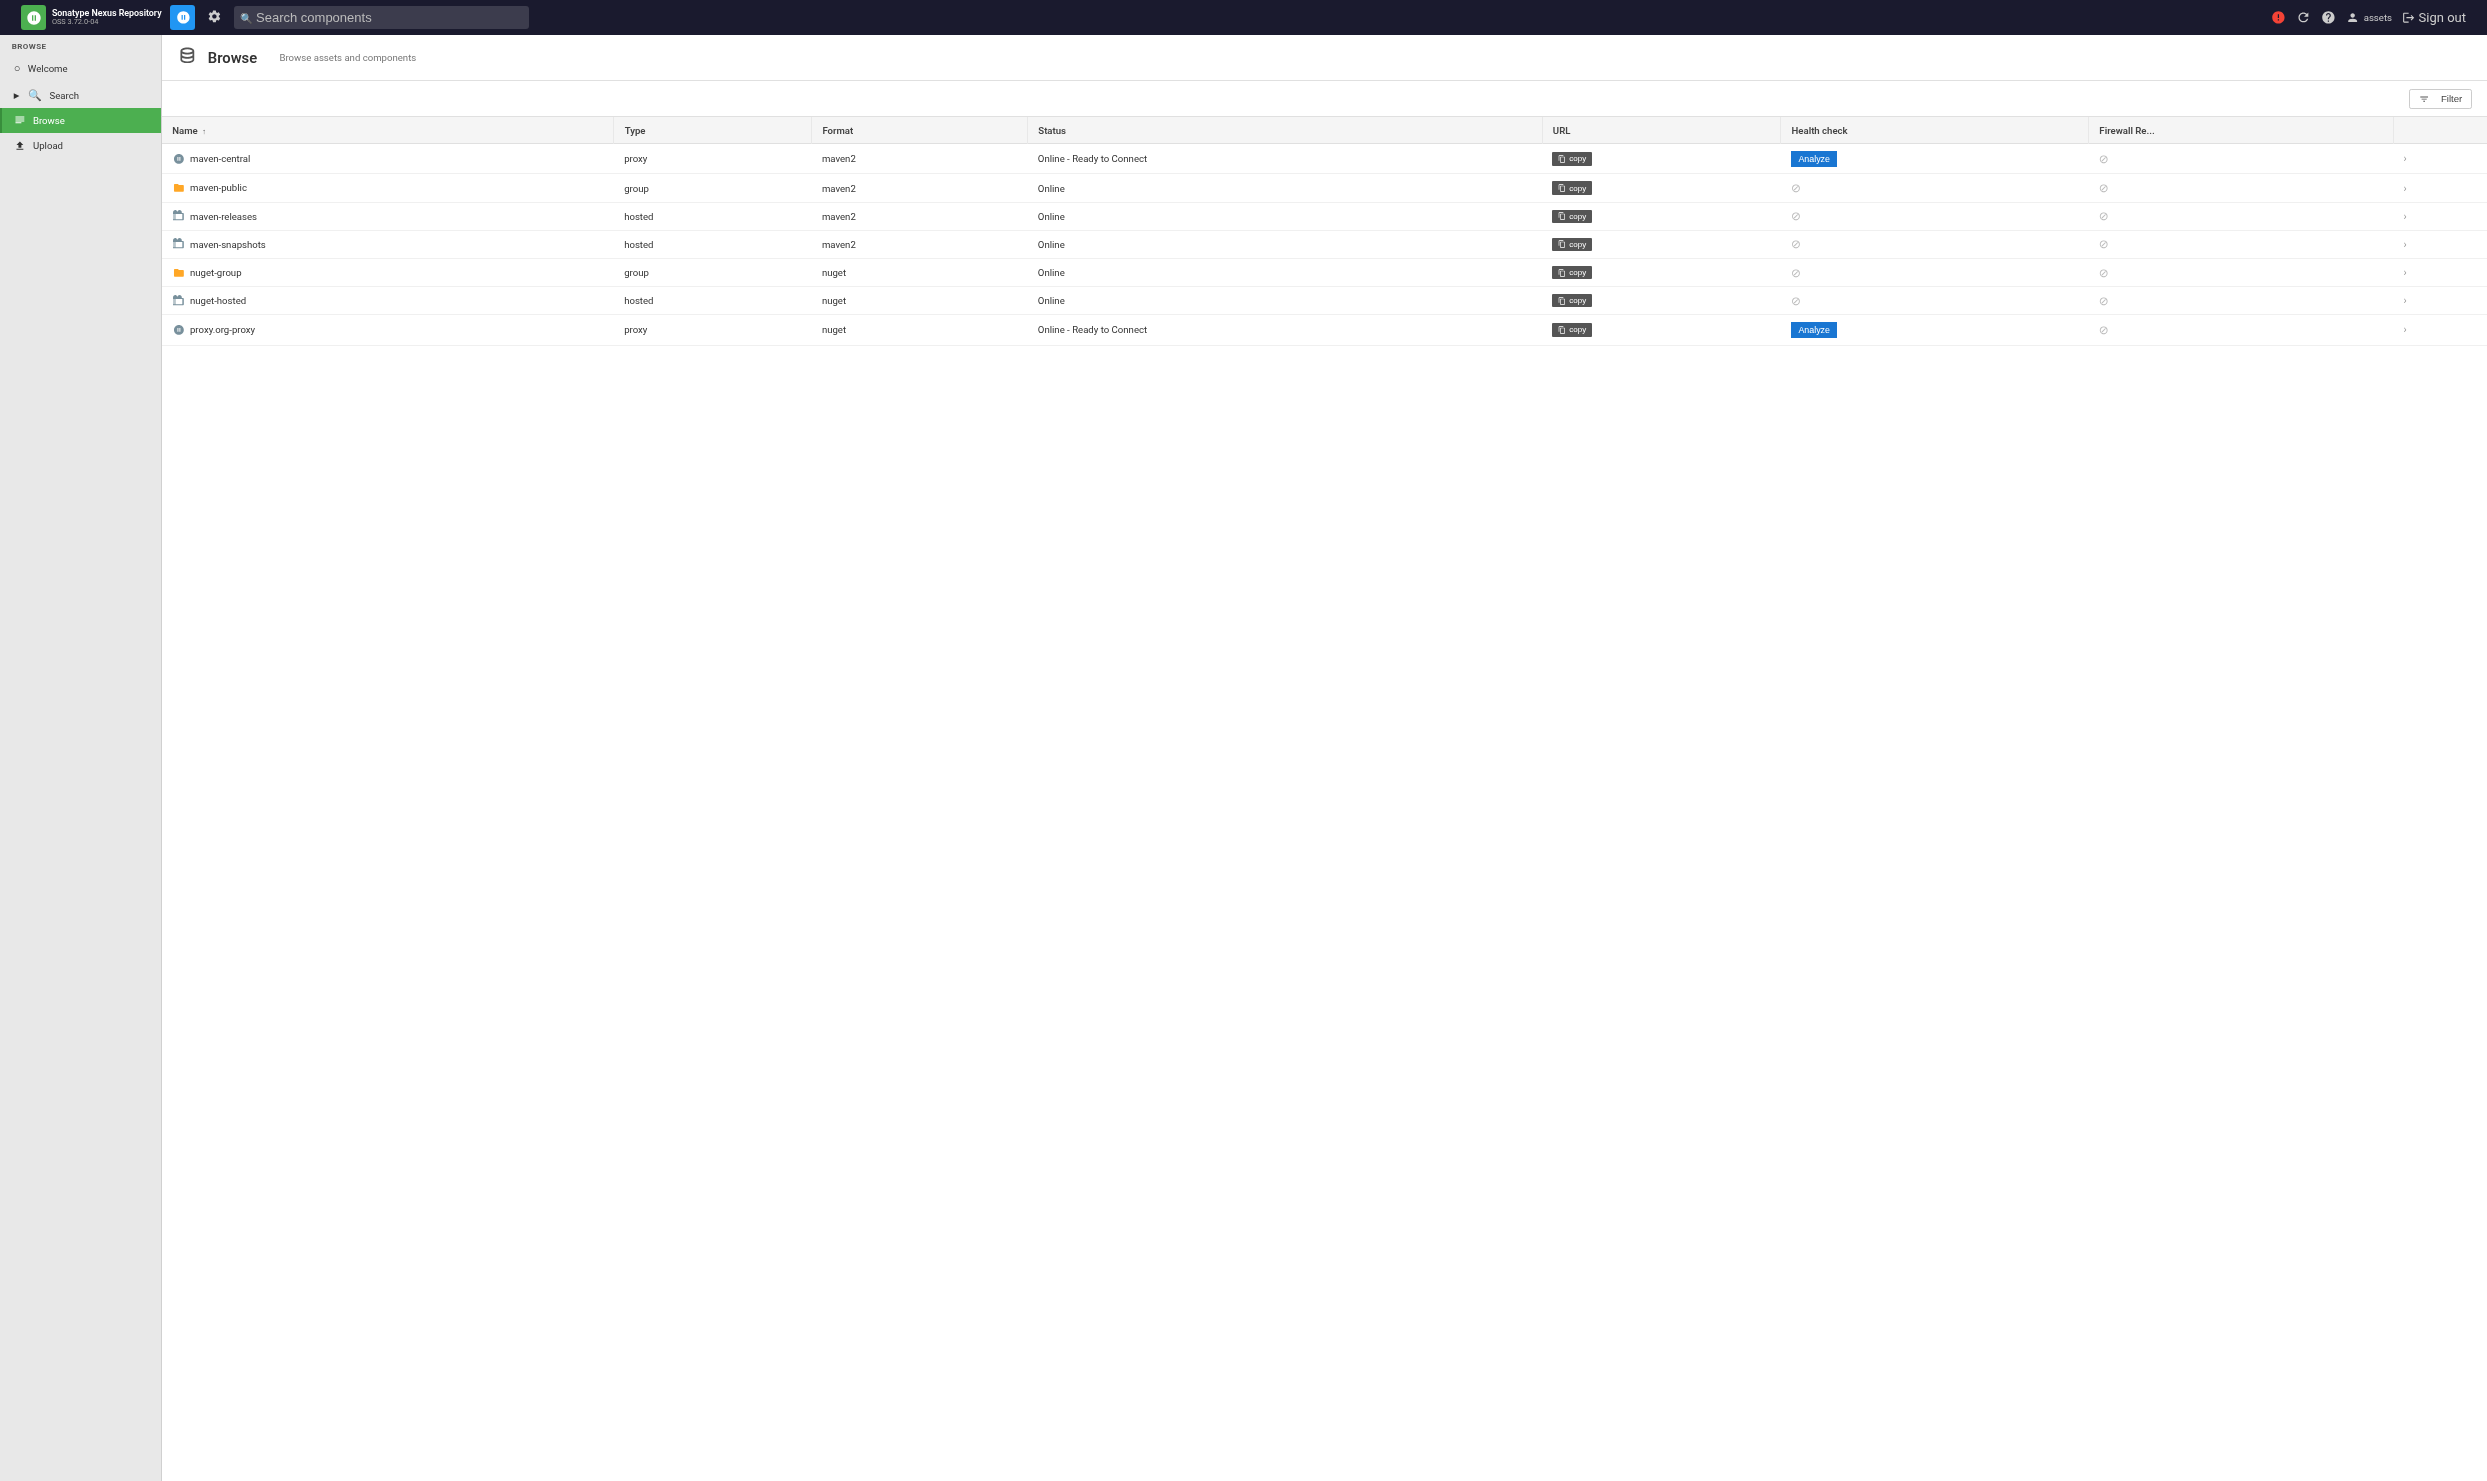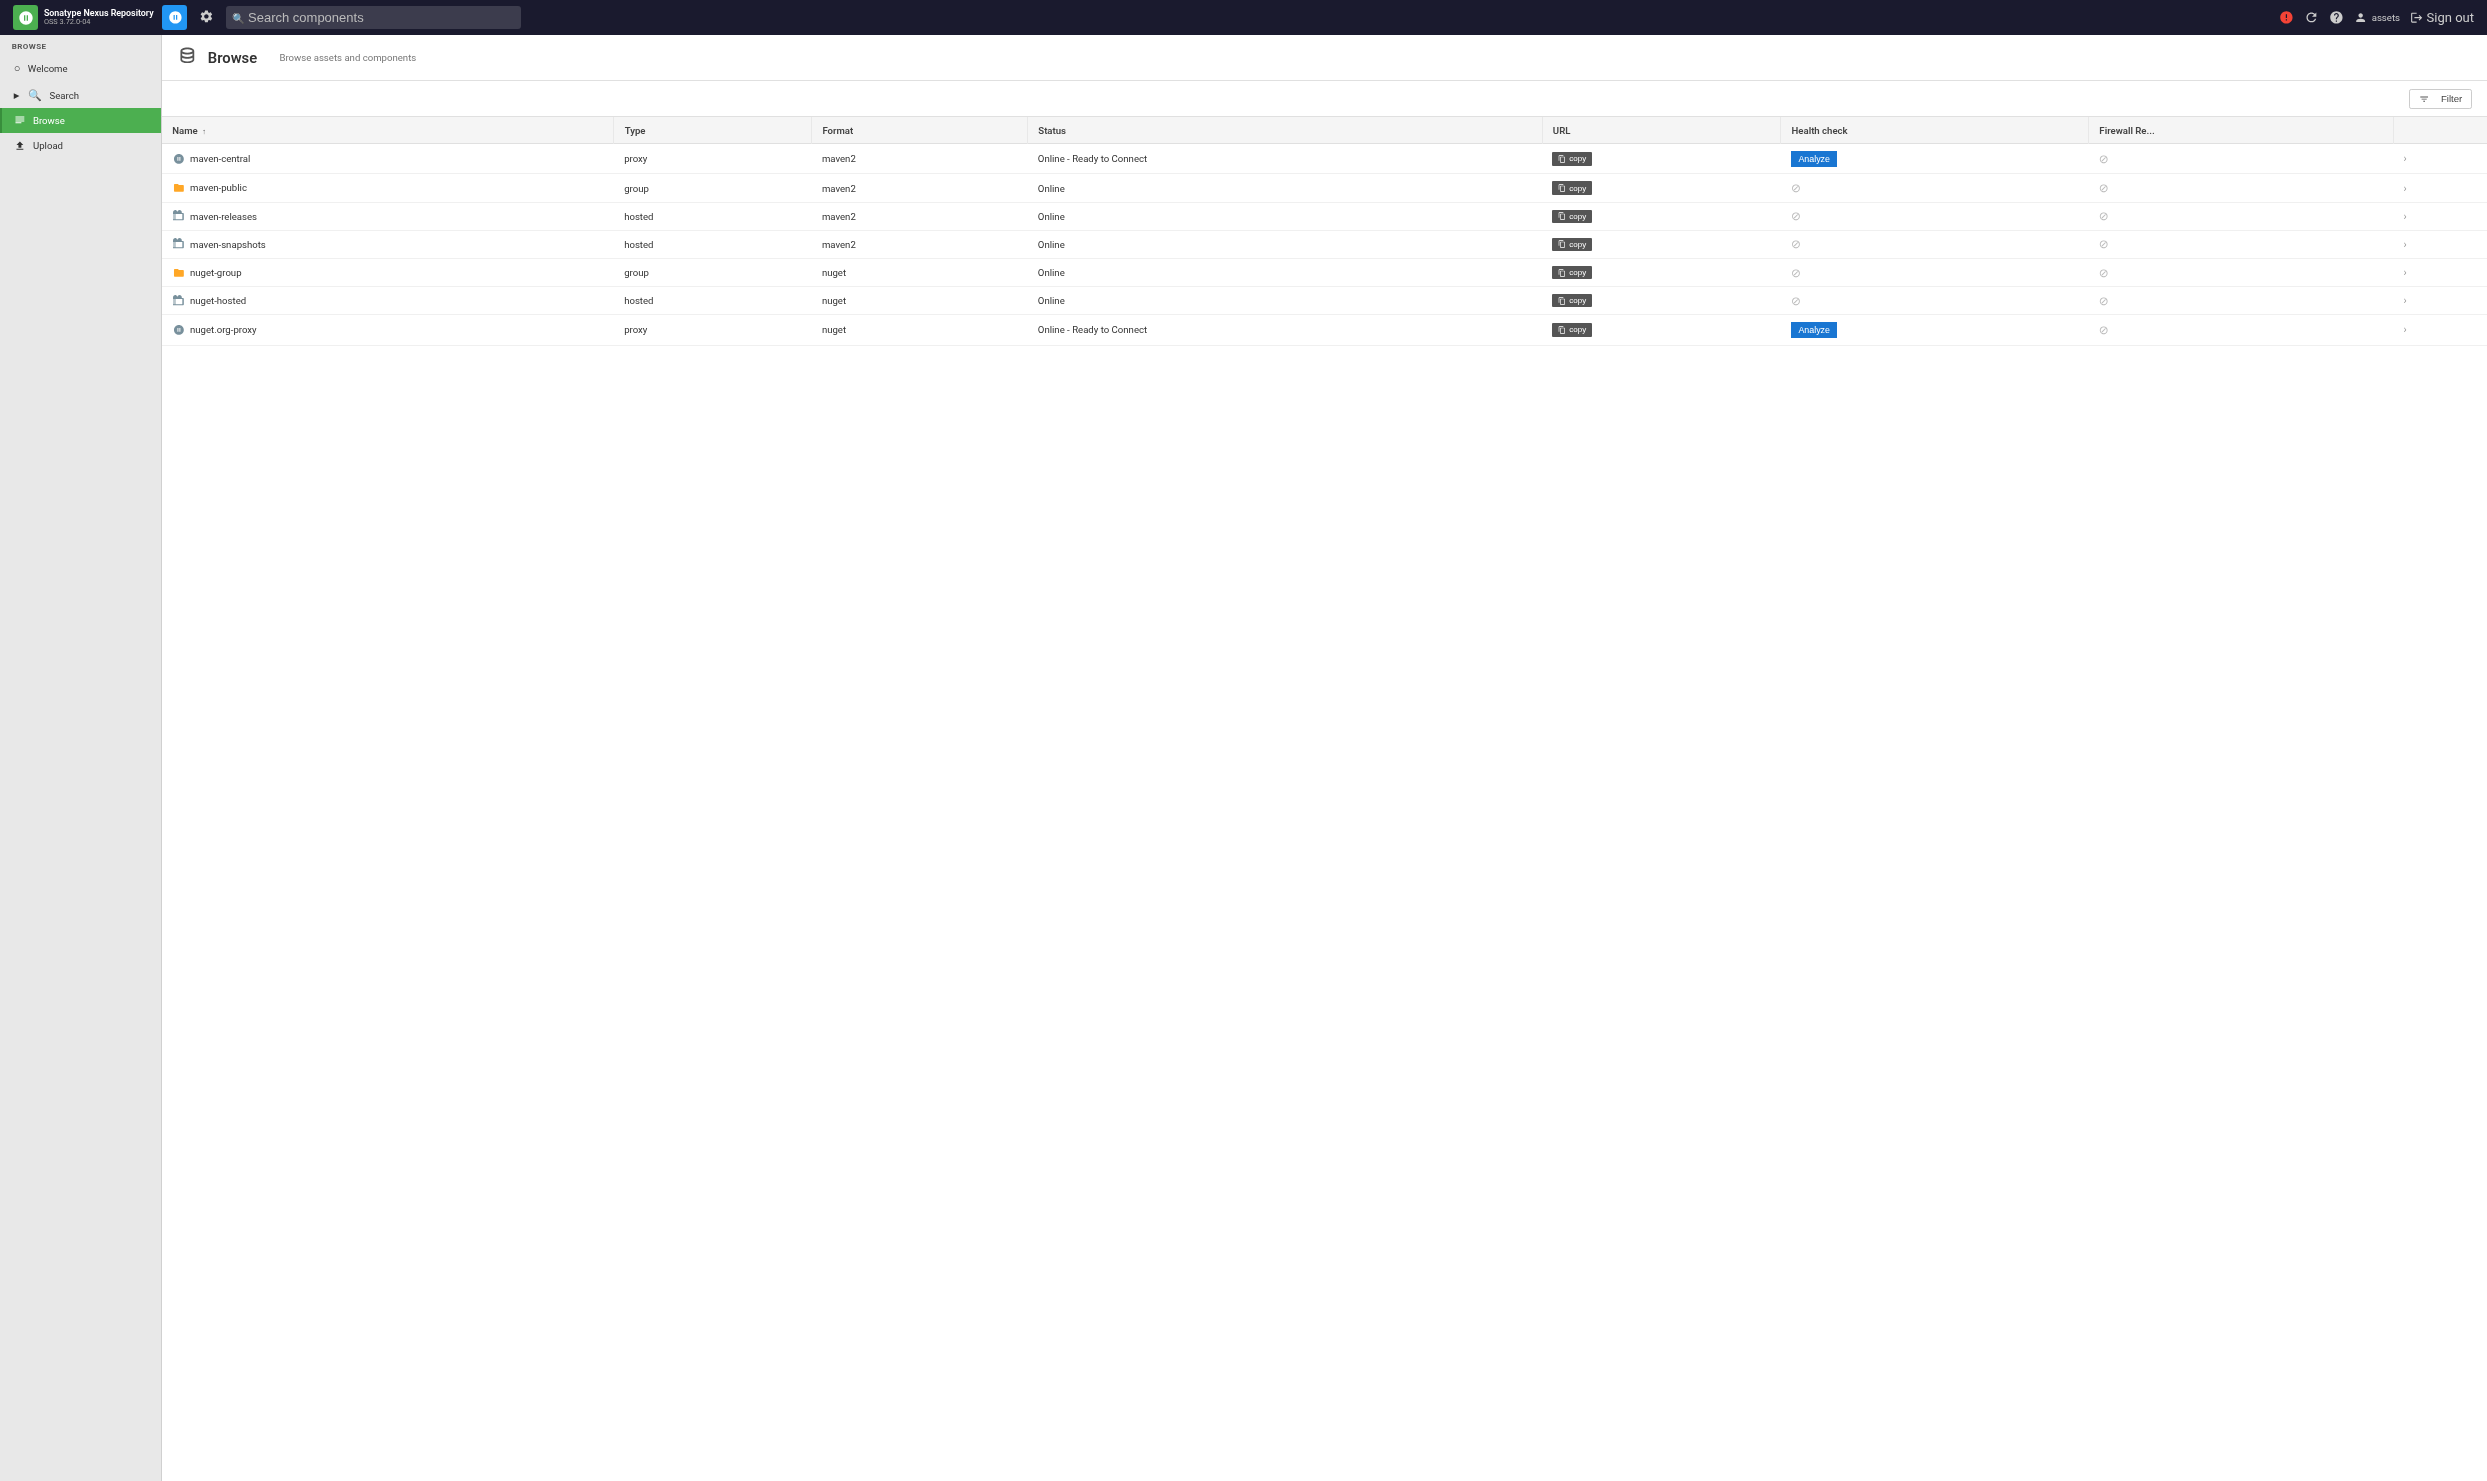--- a/index.html
+++ b/index.html
@@ -5,21 +5,21 @@
     * { margin: 0; padding: 0; box-sizing: border-box; }
     body { font-family: -apple-system, BlinkMacSystemFont, 'Segoe UI', Roboto, sans-serif; font-size: 9.6px; background: #f0f0f0; display: flex; flex-direction: column; height: 100vh; overflow: hidden; }
 
     
     .navbar {
       background: #1a1a2e;
       color: #fff;
       display: flex;
       align-items: center;
       height: 35px;
-      padding: 0 13px;
+      padding: 0 21px;
       gap: 8.9px;
       flex-shrink: 0;
     }
     .navbar-brand {
       display: flex;
       align-items: center;
       gap: 5.9px;
       min-width: 133px;
     }
     .navbar-logo {
@@ -626,21 +626,21 @@
       </td>
     </tr>
             <tr>
       <td>
         <div class="name-cell">
           <span class="row-icon icon-proxy">
                     <svg width="11.8" height="11.8" viewBox="0 0 24 24" fill="#78909c">
                       <path d="M12 2C6.48 2 2 6.48 2 12s4.48 10 10 10 10-4.48 10-10S17.52 2 12 2zm-1 14H9V8h2v8zm4 0h-2V8h2v8z"></path>
                     </svg>
                   </span>
-          <span>nuget.org-proxy</span>
+          <span>proxy.org-proxy</span>
         </div>
       </td>
       <td>proxy</td>
       <td>nuget</td>
       <td>Online - Ready to Connect</td>
       <td>
         <button class="copy-btn">
           <svg width="8" height="8" viewBox="0 0 24 24" fill="white">
                     <path d="M16 1H4c-1.1 0-2 .9-2 2v14h2V3h12V1zm3 4H8c-1.1 0-2 .9-2 2v14c0 1.1.9 2 2 2h11c1.1 0 2-.9 2-2V7c0-1.1-.9-2-2-2zm0 16H8V7h11v14z"></path>
                   </svg>

